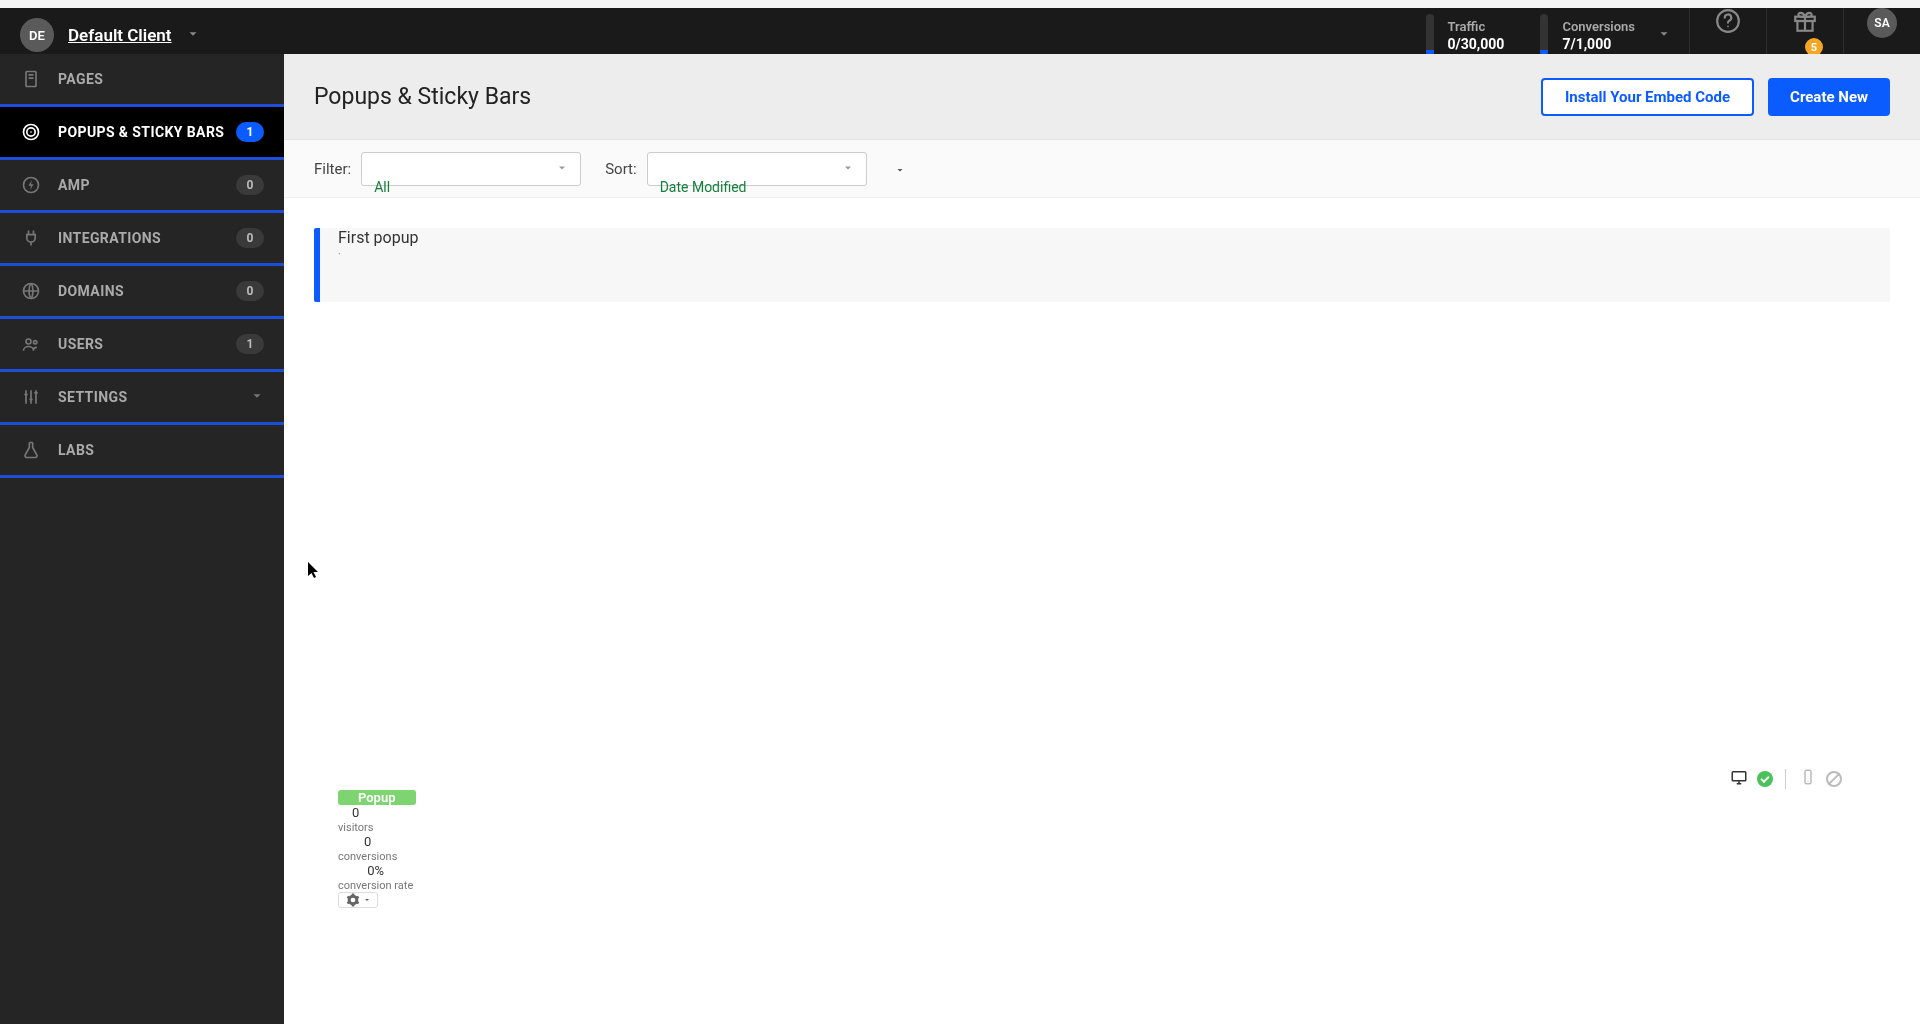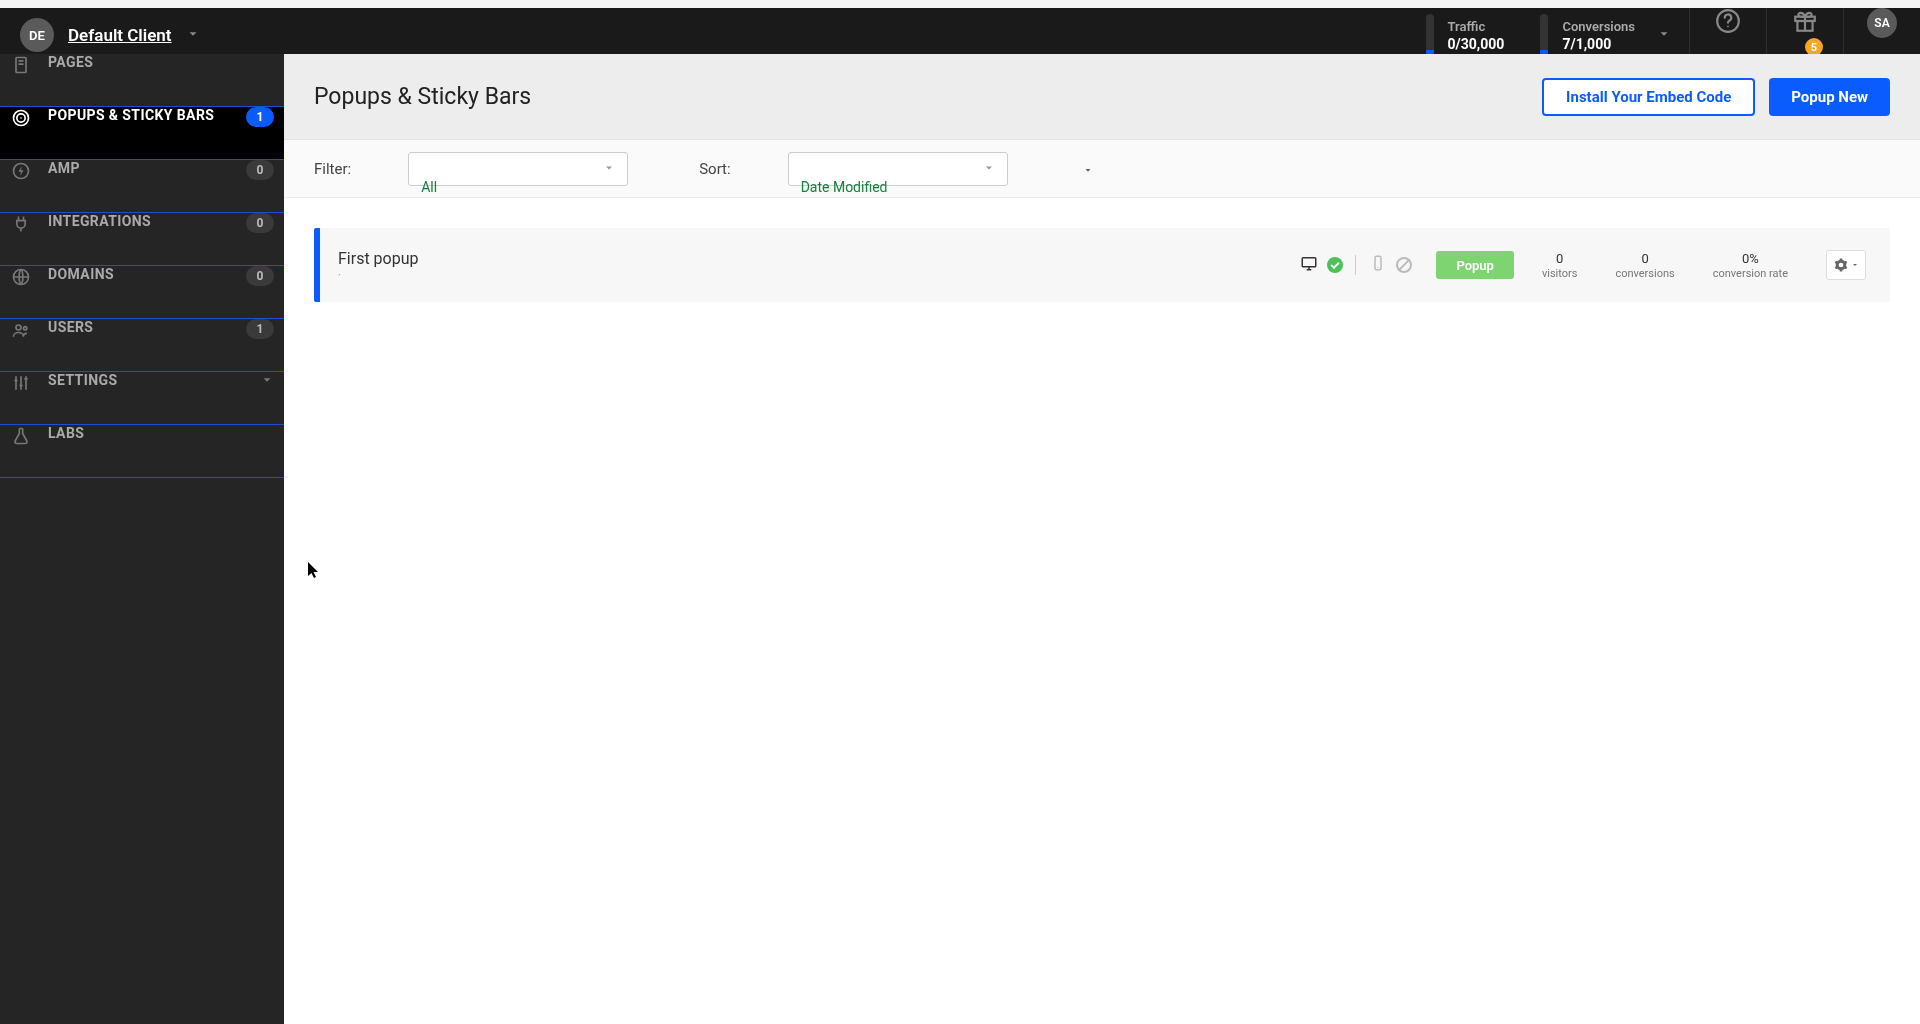--- a/index.html
+++ b/index.html
@@ -23,47 +23,47 @@
 .usage-caret svg { width: 14px; height: 14px; fill: #888; }
 
 .hdr-divider { width: 1px; height: 54px; background: #2e2e2e; }
 .hdr-icon-btn { width: 76px; height: 100%; display: flex; align-items: flex-start; justify-content: center; cursor: pointer; position: relative; }
 .hdr-icon-btn svg { width: 26px; height: 26px; stroke: #888; fill: none; stroke-width: 2; }
 .gift-badge { position: absolute; top: 30px; right: 20px; width: 18px; height: 18px; border-radius: 50%; background: #f5a623; color: #fff; font-size: 11px; font-weight: 700; display: flex; align-items: center; justify-content: center; }
 .user-avatar { width: 30px; height: 30px; border-radius: 50%; background: #5a5a5a; display: flex; align-items: center; justify-content: center; font-size: 12px; font-weight: 600; }
 
 
 .sidebar { position: absolute; top: 54px; left: 0; bottom: 0; width: 284px; background: #252525; display: flex; flex-direction: column; }
-.sidebar-item { display: flex; height: 53px; padding: 0 10px; color: #aaa; cursor: pointer; border-bottom: 1px solid #1d4ed8; }
+.sidebar-item { display: flex; align-items: center; height: 53px; padding: 0 20px; color: #aaa; cursor: pointer; border-bottom: 3px solid #1d4ed8; }
 .sidebar-item.active { background: #000; color: #fff; }
 .sidebar-icon { width: 22px; height: 22px; margin-right: 16px; display: flex; align-items: center; justify-content: center; }
 .sidebar-icon svg { width: 20px; height: 20px; stroke: #777; fill: none; stroke-width: 2; }
 .sidebar-item.active .sidebar-icon svg { stroke: #fff; }
 .sidebar-label { flex: 1; font-size: 14px; font-weight: 700; letter-spacing: 0.4px; text-transform: uppercase; }
 .sidebar-badge { min-width: 28px; height: 20px; border-radius: 10px; background: #3a3a3a; color: #bbb; font-size: 12px; font-weight: 700; display: flex; align-items: center; justify-content: center; padding: 0 8px; }
 .sidebar-badge.blue { background: #0b5cff; color: #fff; }
 .sidebar-caret svg { width: 14px; height: 14px; fill: #777; }
 
 
 .main { position: absolute; top: 54px; left: 284px; right: 0; bottom: 0; background: #fff; display: flex; flex-direction: column; }
 .main-header { height: 86px; background: #ededed; display: flex; align-items: center; padding: 0 30px; border-bottom: 1px solid #e3e3e3; }
 .page-title { font-size: 23px; font-weight: 400; color: #222; flex: 1; }
 .btn-outline { height: 38px; padding: 8px 22px; border: 2px solid #0b5cff; background: #fff; color: #0b5cff; font-size: 15px; font-weight: 700; border-radius: 4px; cursor: pointer; margin-right: 14px; }
 .btn-primary { height: 38px; padding: 0 22px; border: none; background: #0b5cff; color: #fff; font-size: 15px; font-weight: 700; border-radius: 4px; cursor: pointer; }
 
-.filter-bar { height: 58px; background: #fafafa; display: flex; align-items: center; padding: 0 30px; border-bottom: 1px solid #eee; gap: 47px; }
+.filter-bar { height: 58px; background: #fafafa; display: flex; align-items: center; padding: 0 30px; border-bottom: 1px solid #eee; }
 .filter-label { font-size: 15px; color: #444; margin-right: 10px; }
 .select-box { height: 34px; min-width: 220px; border: 1px solid #ccc; background: #fff; border-radius: 3px; display: flex; align-items: center; padding: 0 12px; cursor: pointer; margin-right: 24px; }
 .select-value { flex: 1; font-size: 14px; color: #15803d; margin-top: 36px; }
 .select-caret svg { width: 12px; height: 12px; fill: #999; }
 .sort-dir { width: 18px; height: 18px; cursor: pointer; display: flex; align-items: center; justify-content: center; }
 .sort-dir svg { width: 12px; height: 14px; fill: #555; }
 
 .list-area { padding: 30px; }
-.popup-row { display: flex; align-items: center; height: 74px; background: #f7f7f7; border-left: 6px solid #0b5cff; border-radius: 2px; padding: 0 24px 0 18px; }
+.popup-row { display: flex; align-items: flex-start; height: 74px; background: #f7f7f7; border-left: 6px solid #0b5cff; border-radius: 2px; padding: 0 24px 0 18px; flex-direction: column; }
 .row-info { flex: 0 0 540px; display: flex; flex-direction: column; }
 .row-name { font-size: 16px; color: #333; }
 .row-sub { font-size: 10px; color: #888; margin-top: 2px; }
 .row-devices { display: flex; align-items: center; gap: 8px; margin-left: auto; margin-right: 24px; }
 .dev-icon svg { width: 20px; height: 18px; stroke: #333; fill: none; stroke-width: 2; }
 .dev-icon.off svg { stroke: #bbb; }
 .status-circle { width: 16px; height: 16px; border-radius: 50%; display: flex; align-items: center; justify-content: center; }
 .status-circle.on { background: #4bc159; }
 .status-circle.on::after { content: ""; width: 6px; height: 3px; border-left: 2px solid #fff; border-bottom: 2px solid #fff; transform: rotate(-45deg); margin-top: -2px; }
 .status-circle.off { border: 2px solid #bbb; position: relative; }
@@ -219,21 +219,21 @@
         </svg>
       </span>
     <span class="sidebar-label">LABS</span>
   </div>
 </div>
 
 <div class="main">
   <div class="main-header">
     <h1 class="page-title">Popups &amp; Sticky Bars</h1>
     <button class="btn-outline">Install Your Embed Code</button>
-    <button class="btn-primary">Popup New</button>
+    <button class="btn-primary">Create New</button>
   </div>
 
   <div class="filter-bar">
     <span class="filter-label">Filter:</span>
     <div class="select-box">
       <span class="select-value">All</span>
       <span class="select-caret"><svg viewBox="0 0 24 24">
             <path d="M6 9l6 6 6-6z"></path>
           </svg></span>
     </div>

